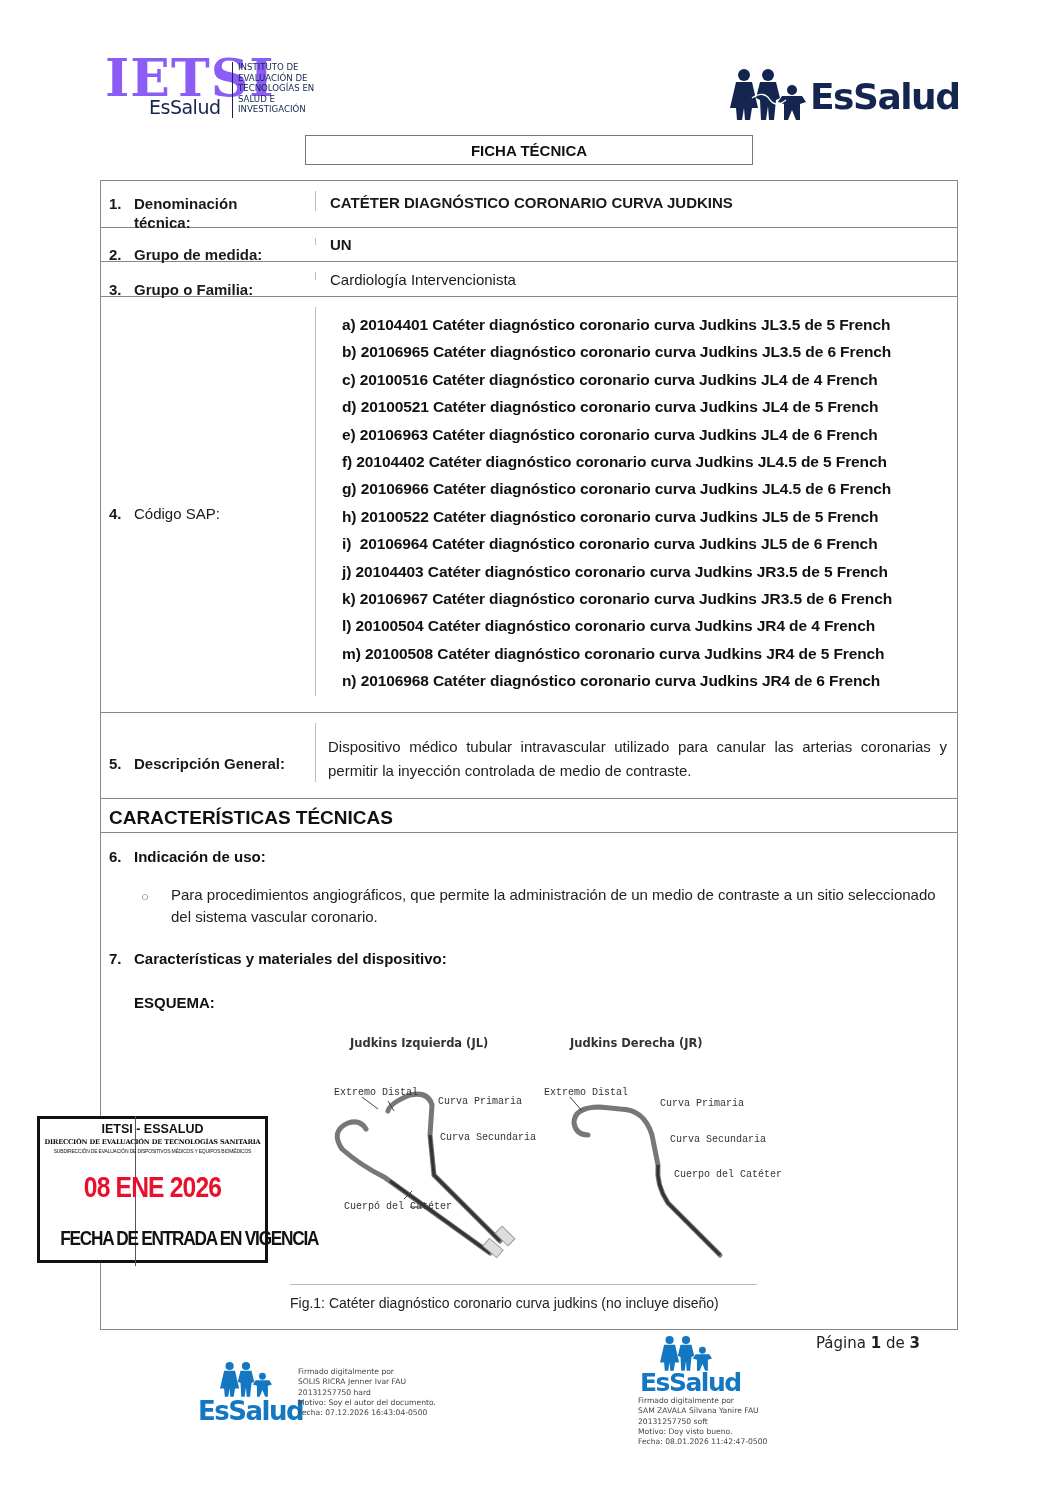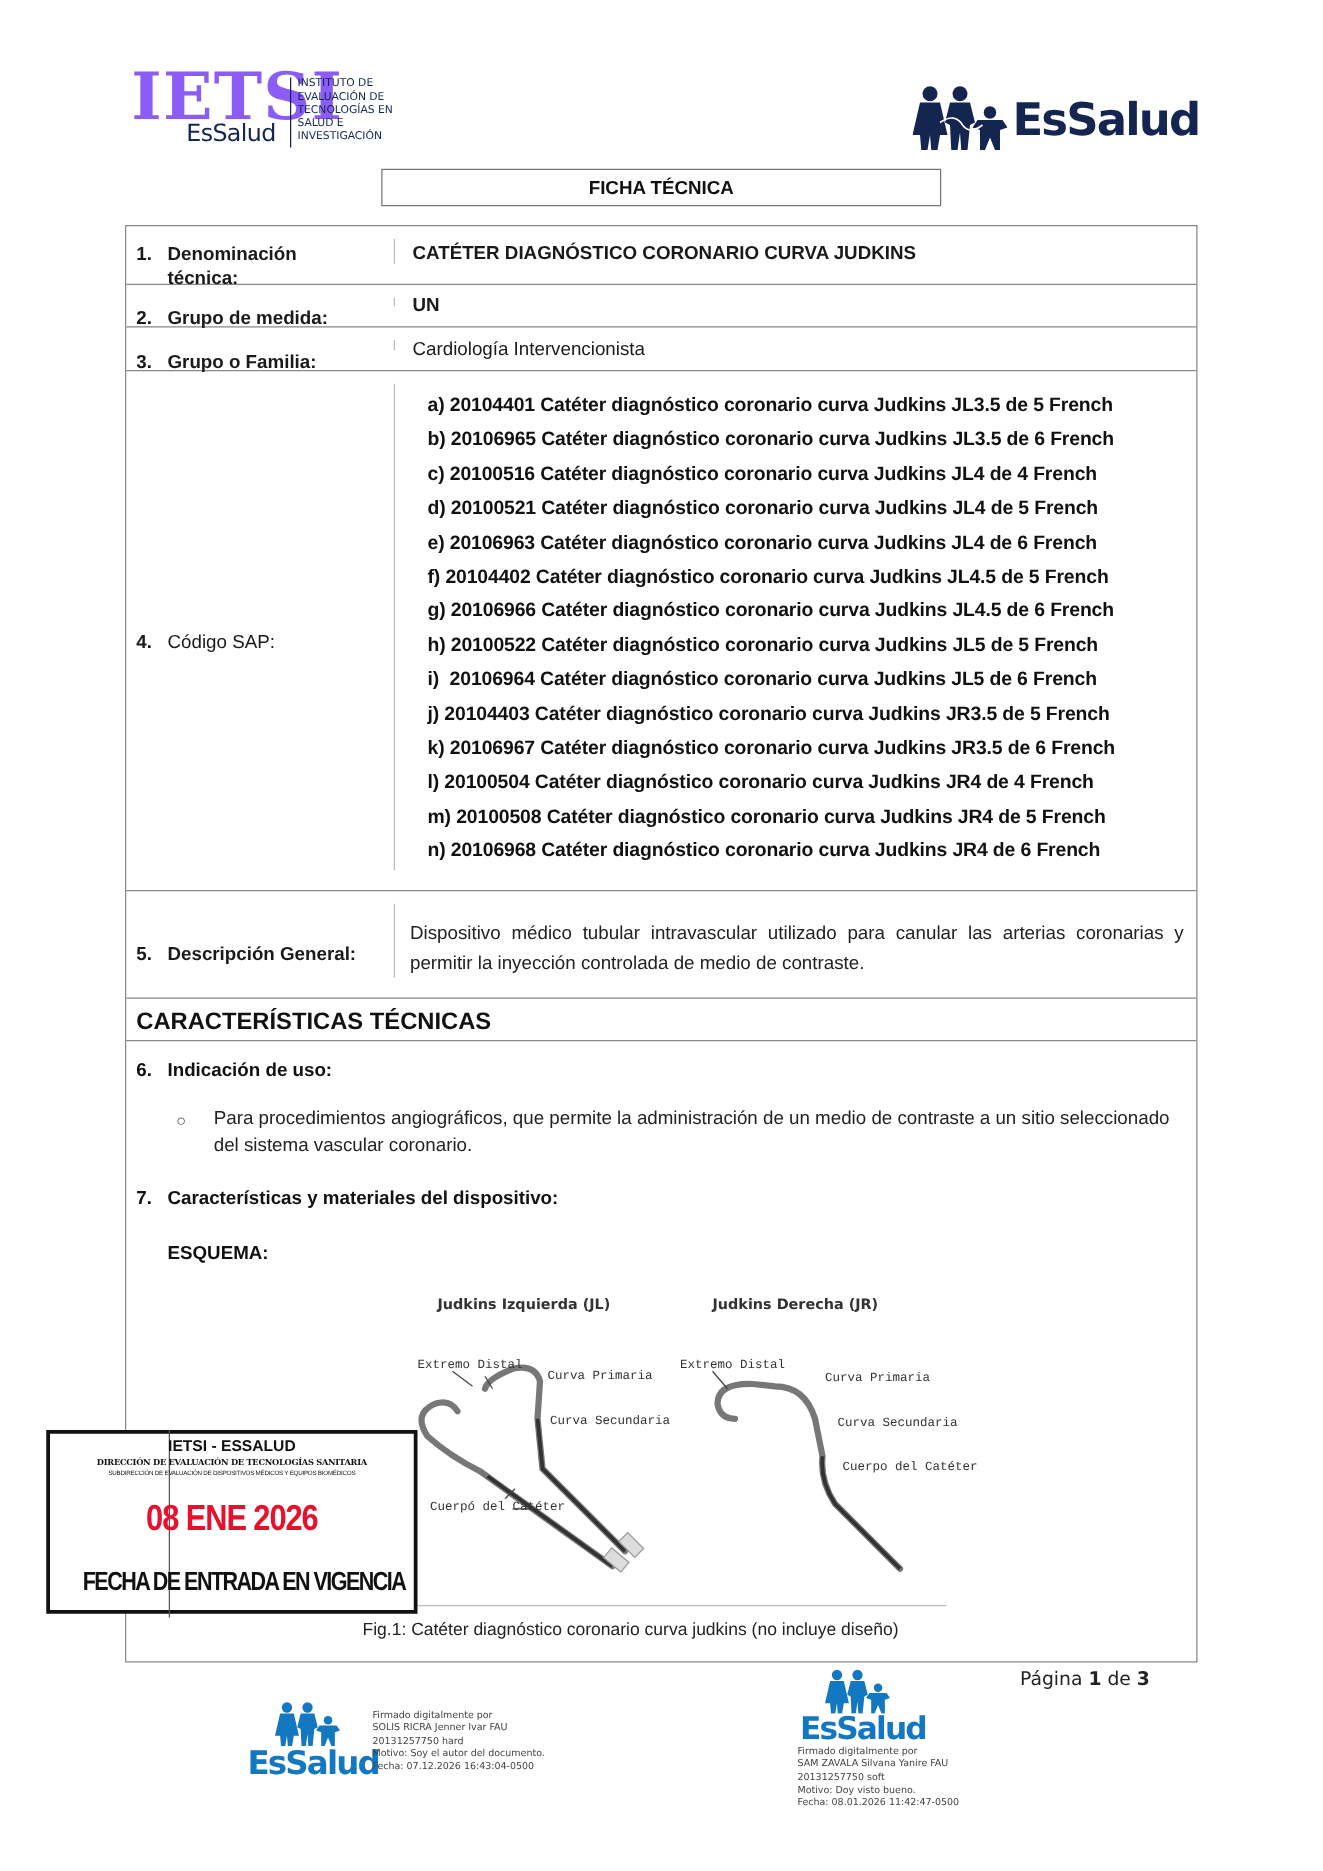--- a/index.html
+++ b/index.html
@@ -50,21 +50,21 @@
     .bullet-text { position: absolute; left: 70px; right: 20px; font-size: 15px; line-height: 22px; color: #222; }
     .bullet-mark { position: absolute; left: 40px; font-size: 13px; color: #555; }
 
     .figure-box { left: 320px; top: 1025px; width: 440px; height: 240px; }
     .fig-title { position: absolute; font-family: "DejaVu Sans", sans-serif; font-weight: bold; font-size: 11.5px; color: #333; }
     .fig-label { position: absolute; font-family: Liberation Mono, monospace; font-size: 10px; color: #333; white-space: nowrap; }
     .fig-rule { left: 290px; top: 1284px; width: 467px; height: 1px; background: #bbb; }
     .fig-caption { left: 290px; top: 1295px; font-size: 14px; color: #222; }
 
     
-    .stamp { left: 37px; top: 1144px; width: 297px; height: 147px; border: 3px solid #111; background: #fff; box-sizing: border-box; }
+    .stamp { left: 37px; top: 1116px; width: 231px; height: 147px; border: 3px solid #111; background: #fff; box-sizing: border-box; }
     .stamp-line { position: absolute; left: 95px; top: -3px; width: 1px; height: 150px; background: #555; }
     .stamp-t1 { position: absolute; left: 0; right: 0; top: 3px; text-align: center; font-weight: bold; font-size: 12.5px; }
     .stamp-t2 { position: absolute; left: 0; right: 0; top: 19px; text-align: center; font-family: "DejaVu Serif", serif; font-size: 6.6px; font-weight: bold; white-space: nowrap; letter-spacing: -0.2px; }
     .stamp-t3 { position: absolute; left: 0; right: 0; top: 29px; text-align: center; font-size: 5px; white-space: nowrap; letter-spacing: -0.2px; }
     .stamp-date { position: absolute; left: 0; right: 0; top: 52px; text-align: center; color: #e8112d; font-weight: bold;
                   font-size: 29px; letter-spacing: -1px; transform: scaleX(0.85); }
     .stamp-foot { position: absolute; left: 0; right: 0; top: 107px; text-align: center; font-weight: bold; font-size: 21px;
                   letter-spacing: -1.5px; transform: scaleX(0.82); white-space: nowrap; }
 
     

